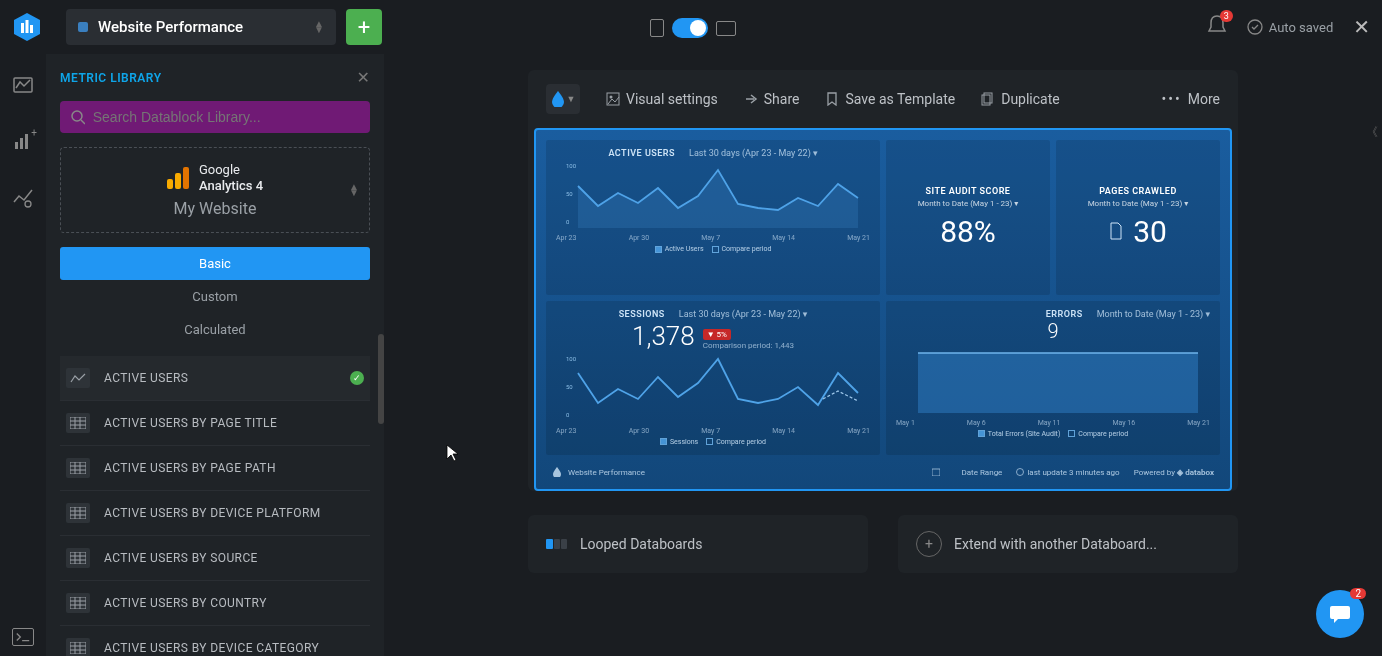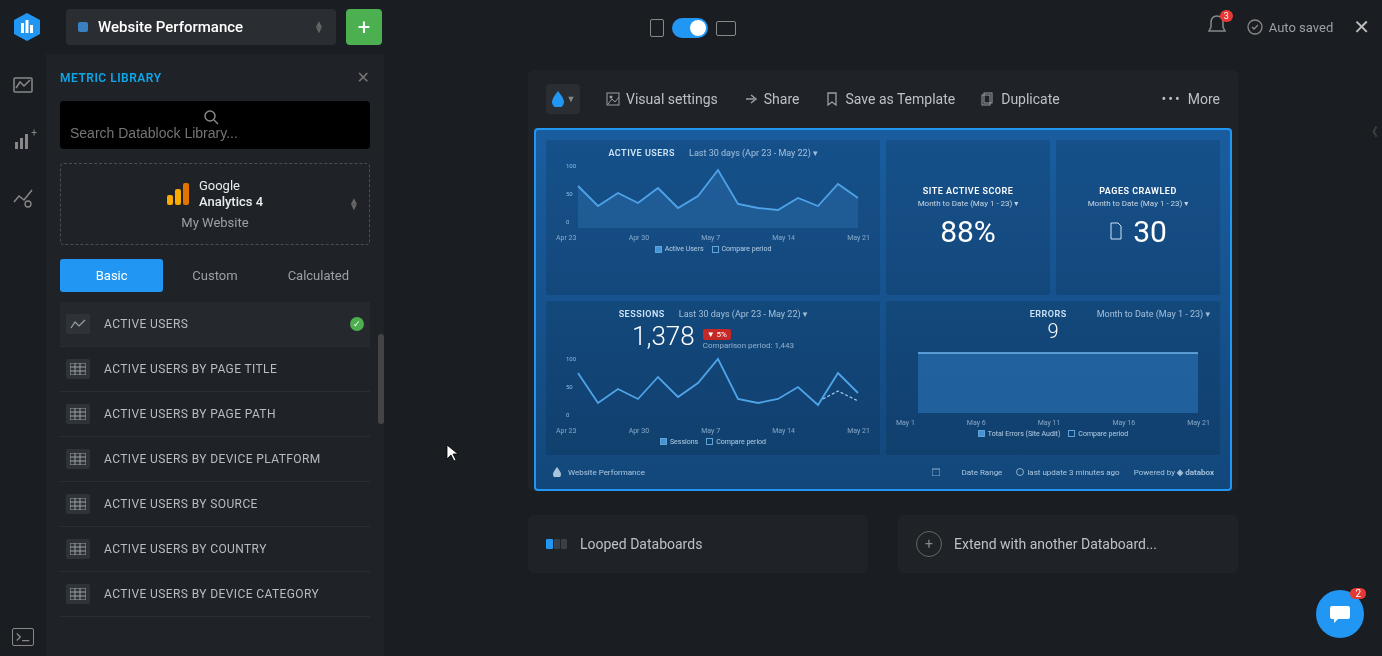--- a/index.html
+++ b/index.html
@@ -20,30 +20,30 @@
 .bell-badge { position: absolute; top: -4px; right: -6px; background: #e53935; color: #fff; font-size: 9px; border-radius: 8px; padding: 0 4px; line-height: 12px; }
 .autosave { display: flex; align-items: center; gap: 6px; color: #9aa0a6; font-size: 13px; }
 .close-x { color: #bbb; font-size: 20px; cursor: pointer; }
 .main { display: flex; height: calc(100% - 54px); }
 .leftnav { width: 46px; background: #1a1d21; display: flex; flex-direction: column; align-items: center; padding-top: 20px; gap: 34px; }
 .navicon { width: 22px; height: 22px; color: #888; }
 .panel { width: 338px; background: #1f2327; padding: 14px 14px 0 14px; display: flex; flex-direction: column; position: relative; }
 .panel-hdr { display: flex; justify-content: space-between; align-items: center; margin-bottom: 14px; }
 .panel-title { font-size: 12px; font-weight: 600; letter-spacing: 0.5px; color: #0ea5e9; }
 .panel-close { color: #777; cursor: pointer; }
-.search { background: #000000; border-radius: 4px; display: flex; align-items: center; padding: 8px 10px; margin-bottom: 14px; flex-direction: column; }
+.search { background: #701a75; border-radius: 4px; display: flex; align-items: center; padding: 8px 10px; margin-bottom: 14px; }
 .search input { background: transparent; border: none; color: #9aa0a6; font-size: 14px; width: 100%; outline: none; }
 .ds-card { border: 1px dashed #4a4f55; border-radius: 4px; padding: 14px 10px; text-align: center; margin-bottom: 14px; position: relative; }
 .ga-logo { display: flex; align-items: center; justify-content: center; gap: 10px; margin-bottom: 5px; }
 .ga-bars { display: flex; align-items: flex-end; gap: 2px; }
 .ga-bar { width: 6px; border-radius: 2px; }
 .ga-text { text-align: left; color: #e8eaed; font-size: 13px; line-height: 16px; }
-.ds-sub { color: #9aa0a6; font-size: 13px; }
+.ds-sub { color: #9aa0a6; font-size: 16px; }
 .ds-arrows { position: absolute; right: 10px; top: 50%; transform: translateY(-50%); color: #666; font-size: 10px; display: flex; flex-direction: column; line-height: 6px; }
-.tabs { display: flex; border-radius: 3px; margin-bottom: 10px; }
+.tabs { display: flex; border-radius: 3px; margin-bottom: 10px; flex-direction: column; }
 .tab { flex: 1; text-align: center; padding: 9px 0; font-size: 13px; cursor: pointer; }
 .tab.active { background: #2196f3; color: #fff; border-radius: 3px; }
 .metrics { overflow-y: auto; flex: 1; }
 .metric { display: flex; align-items: center; padding: 12px 6px; border-bottom: 1px solid #2a2e33; font-size: 12px; letter-spacing: 0.4px; color: #b8bcc1; cursor: pointer; }
 .metric.sel { background: #25292d; }
 .m-icon { width: 24px; height: 20px; background: #2e3338; margin-right: 14px; border-radius: 2px; display: flex; align-items: center; justify-content: center; }
 .m-check { margin-left: auto; width: 14px; height: 14px; background: #4caf50; border-radius: 50%; display: flex; align-items: center; justify-content: center; color: #fff; font-size: 9px; }
 .canvas { flex: 1; padding: 16px 20px 10px 20px; position: relative; overflow: hidden; }
 .db-card { background: #1f2327; border-radius: 6px; padding: 14px 0 0 0; margin: 0 auto; width: 710px; }
 .db-toolbar { display: flex; align-items: center; gap: 26px; padding: 0 18px 14px 18px; font-size: 14px; color: #bdc1c6; }
@@ -330,21 +330,21 @@
                 <span class="legend-box" style="background:#4fa3e8"></span>
                 <span>Active Users</span>
               </span><span class="legend-item">
                 <span class="legend-box"></span>
                 <span>Compare period</span>
               </span></div>
         </div>
 
         <div class="right-split">
           <div class="mini">
-            <div class="mini-title">SITE ACTIVE SCORE</div>
+            <div class="mini-title">SITE AUDIT SCORE</div>
             <div class="mini-range"><span>Month to Date (May 1 - 23)</span> <span>▾</span></div>
             <div class="mini-val">88%</div>
           </div>
           <div class="mini">
             <div class="mini-title">PAGES CRAWLED</div>
             <div class="mini-range"><span>Month to Date (May 1 - 23)</span> <span>▾</span></div>
             <div style="display:flex;align-items:center;gap:10px;margin-top:6px">
               <svg width="14" height="18">
                   <path d="M2 1 L9 1 L12 4 L12 17 L2 17 Z" fill="none" stroke="#cde3f6" stroke-width="1"></path>
                 </svg>
@@ -382,21 +382,21 @@
           <div class="legend"><span class="legend-item">
                 <span class="legend-box" style="background:#4fa3e8"></span>
                 <span>Sessions</span>
               </span><span class="legend-item">
                 <span class="legend-box"></span>
                 <span>Compare period</span>
               </span></div>
         </div>
 
         <div class="widget">
-          <div class="w-hdr" style="justify-content:flex-end;gap:30px">
+          <div class="w-hdr" style="justify-content:flex-end;gap:14px">
             <span class="w-title">ERRORS</span>
             <span class="w-range"><span>Month to Date (May 1 - 23)</span> <span>▾</span></span>
           </div>
           <div style="text-align:center;font-size:20px;color:#fff;font-weight:300">9</div>
           <svg class="chart-svg" viewBox="0 0 300 70">
             <path d="M15,10 L295,10 L295,70 L15,70 Z" fill="#2d7ac0" opacity="0.55"></path>
             <line x1="15" y1="10" x2="295" y2="10" stroke="#6fb4eb" stroke-width="1.5"></line>
           </svg>
           <div class="x-ticks" id="xt3">
               <span>May 1</span>

